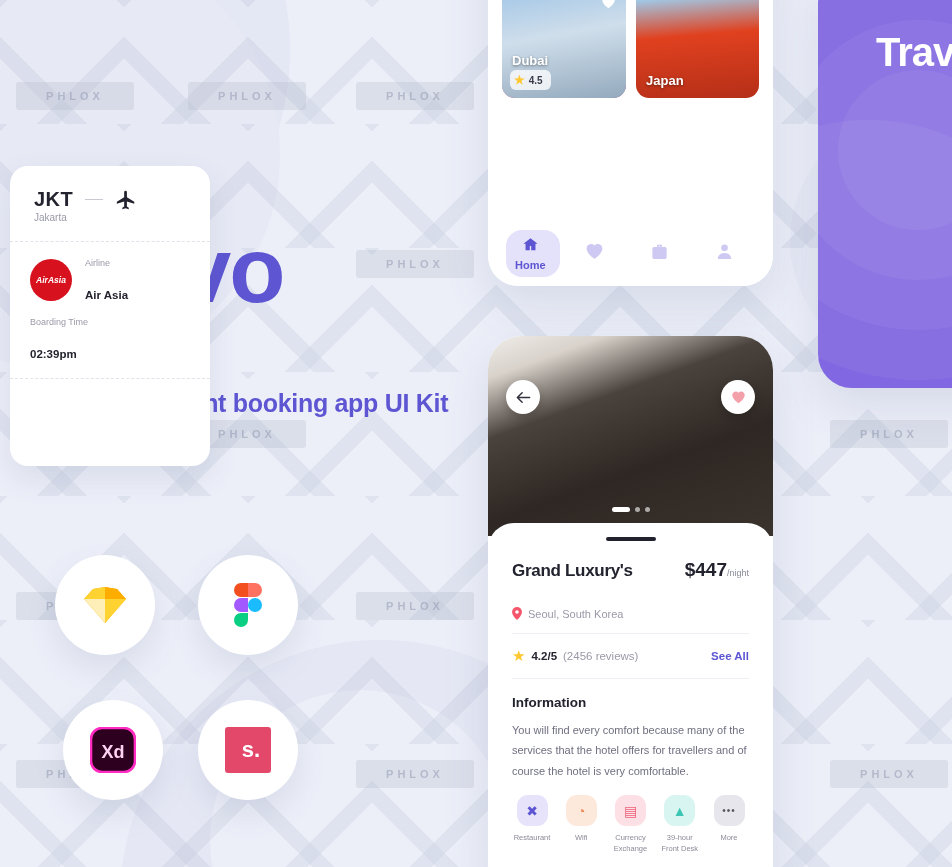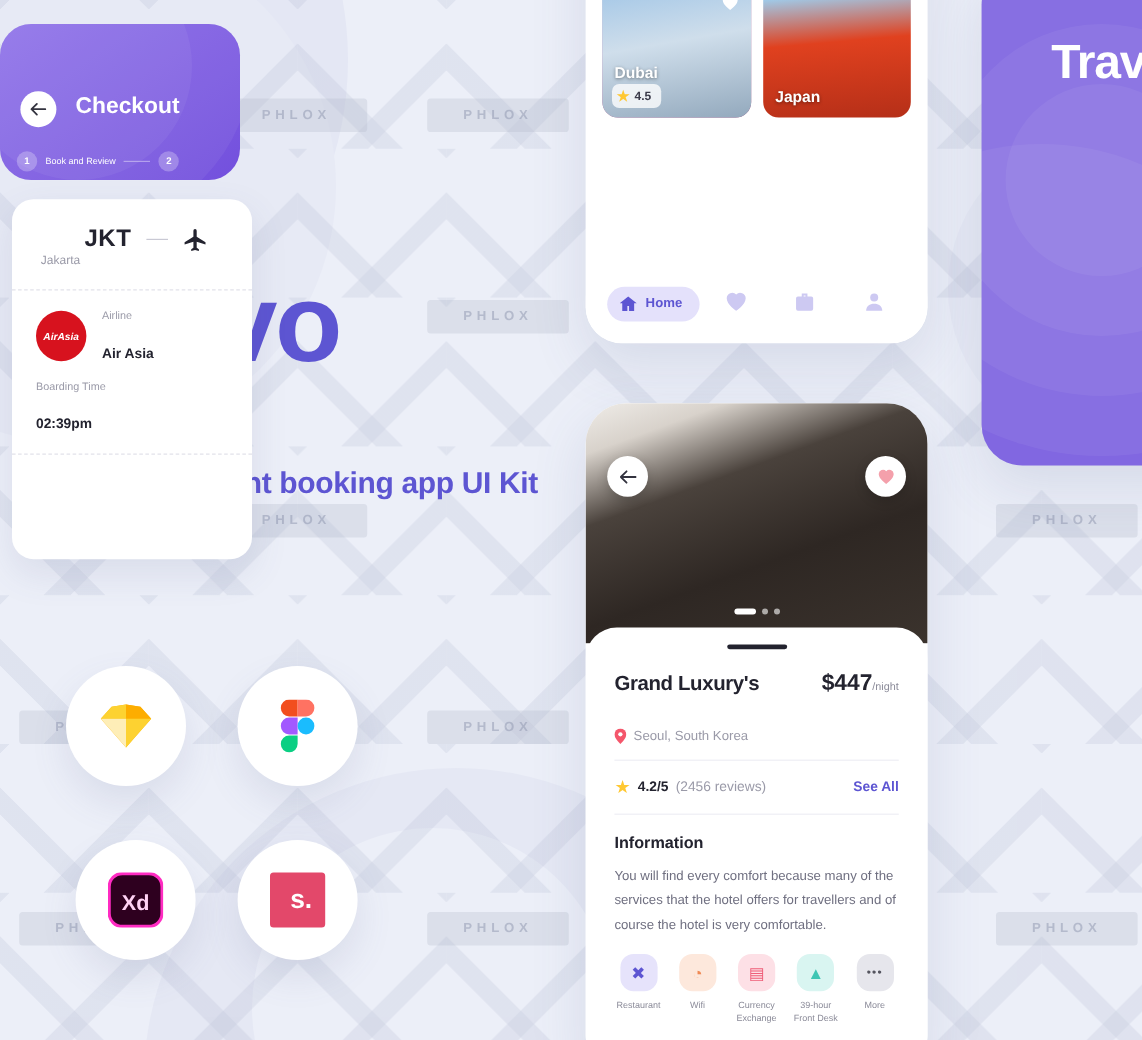--- a/index.html
+++ b/index.html
@@ -59,21 +59,21 @@
   .dcard .drate { position:absolute; left:8px; bottom:8px; height:20px; padding:0 8px 0 4px;
                   background:rgba(255,255,255,.78); border-radius:6px; display:flex;
                   align-items:center; gap:4px; font-size:10px; font-weight:700; color:#3b3b4a; }
   .dcard .dheart { position:absolute; right:8px; top:8px; width:20px; height:20px;
                    display:flex; align-items:center; justify-content:center; }
 
   .navbar { position:absolute; left:0; right:0; bottom:0; height:66px; background:#fff;
             border-radius:28px 28px 30px 30px; display:flex; align-items:center;
             padding:0 18px; gap:4px; }
   .nav-pill { display:flex; align-items:center; gap:6px; background:#e4e1fb;
-              border-radius:16px; padding:6px 14px 6px 9px; }
+              border-radius:16px; padding:6px 14px 6px 9px;flex-direction:column; }
   .nav-pill span { font-size:11px; font-weight:700; color:#5d55d2; }
   .nav-ic { flex:1; display:flex; align-items:center; justify-content:center; }
 
   
   #phone-hotel { left:488px; top:336px; width:285px; height:560px; }
   #hotel-photo { position:absolute; left:0; top:0; width:285px; height:200px;
                  background:linear-gradient(160deg,#efece8 0%,#d8d2cb 14%,#4a423c 34%,#2e2723 62%,#3b332d 100%); }
   .photo-btn { position:absolute; top:44px; width:34px; height:34px; border-radius:50%;
                background:#fff; display:flex; align-items:center; justify-content:center;
                box-shadow:0 3px 10px rgba(0,0,0,.18); }
@@ -122,21 +122,21 @@
   #ck-title { position:absolute; left:63px; top:58px; font-size:19px; font-weight:700;
               color:#fff; white-space:nowrap; }
   #ck-steps { position:absolute; left:14px; top:106px; display:flex; align-items:center; gap:7px; }
   .stp { width:17px; height:17px; border-radius:50%; background:rgba(255,255,255,.26);
          color:#fff; font-size:8px; display:flex; align-items:center; justify-content:center; font-weight:700; }
   .stp-lb { font-size:7.5px; color:#fff; white-space:nowrap; }
   .stp-ln { width:22px; height:1px; background:rgba(255,255,255,.4); }
 
   #ck-card { position:absolute; left:10px; top:166px; width:200px; height:300px;
              background:#fff; border-radius:18px; box-shadow:0 12px 30px rgba(80,90,140,.12); }
-  #ck-route { display:flex; align-items:center; gap:12px; padding:22px 0 0 24px;justify-content:center; }
+  #ck-route { display:flex; align-items:center; gap:12px; padding:22px 0 0 24px; }
   .rt-code { font-size:20px; font-weight:700; color:#23232f; letter-spacing:.5px; }
   .rt-city { font-size:10px; color:#9a9aa8; padding-left:24px; margin-top:1px; }
   .dash-div { border-top:1px dashed #e2e2ea; margin:18px 0 0; }
   #ck-air { display:flex; align-items:center; gap:13px; padding:16px 0 0 20px; }
   #air-logo { width:42px; height:42px; border-radius:50%; background:#d7121e; color:#fff;
               font-size:8.5px; font-style:italic; font-weight:700; display:flex;
               align-items:center; justify-content:center; }
   .fld-lb { font-size:9px; color:#9a9aa8; }
   .fld-vl { font-size:11.5px; font-weight:700; color:#23232f; margin-top:21px; }
   .ck-pair { display:flex; padding:0 0 0 20px; margin-top:16px; }
@@ -360,36 +360,20 @@
   <div class="phone" id="phone-splash">
     <div class="ring" style="width:460px;height:460px;left:-130px;top:-50px;"></div>
     <div class="ring" style="width:360px;height:360px;left:-80px;top:0px;"></div>
     <div class="ring" style="width:260px;height:260px;left:-30px;top:50px;"></div>
     <div class="ring" style="width:160px;height:160px;left:20px;top:100px;"></div>
     <div class="ring" style="width:420px;height:420px;left:-160px;top:150px;"></div>
     <div id="splash-title">Travo</div>
   </div>
 
   <div id="phone-checkout">
-    <div id="ck-head">
-      <div class="ring" style="width:280px;height:280px;left:-70px;top:-110px;"></div>
-      <div class="ring" style="width:190px;height:190px;left:-30px;top:-60px;"></div>
-      <div id="ck-back">
-        <svg width="14" height="12" viewBox="0 0 22 18">
-          <path d="M9 2 2 9l7 7M2 9h18" stroke="#33333f" stroke-width="2.4" fill="none" stroke-linecap="round" stroke-linejoin="round"></path>
-        </svg>
-      </div>
-      <div id="ck-title">Checkout</div>
-      <div id="ck-steps">
-        <div class="stp">1</div>
-        <div class="stp-lb">Book and Review</div>
-        <div class="stp-ln"></div>
-        <div class="stp">2</div>
-      </div>
-    </div>
 
     <div id="ck-card">
       <div id="ck-route">
         <div>
           <div class="rt-code">JKT</div>
         </div>
         <div style="width:18px;height:1px;background:#c9c9d4;"></div>
         <svg width="22" height="22" viewBox="0 0 24 24">
           <path d="M21 16v-2l-8-5V3.5a1.5 1.5 0 0 0-3 0V9l-8 5v2l8-2.5V19l-2 1.5V22l3.5-1 3.5 1v-1.5L13 19v-5.5z" fill="#23232f"></path>
         </svg>

